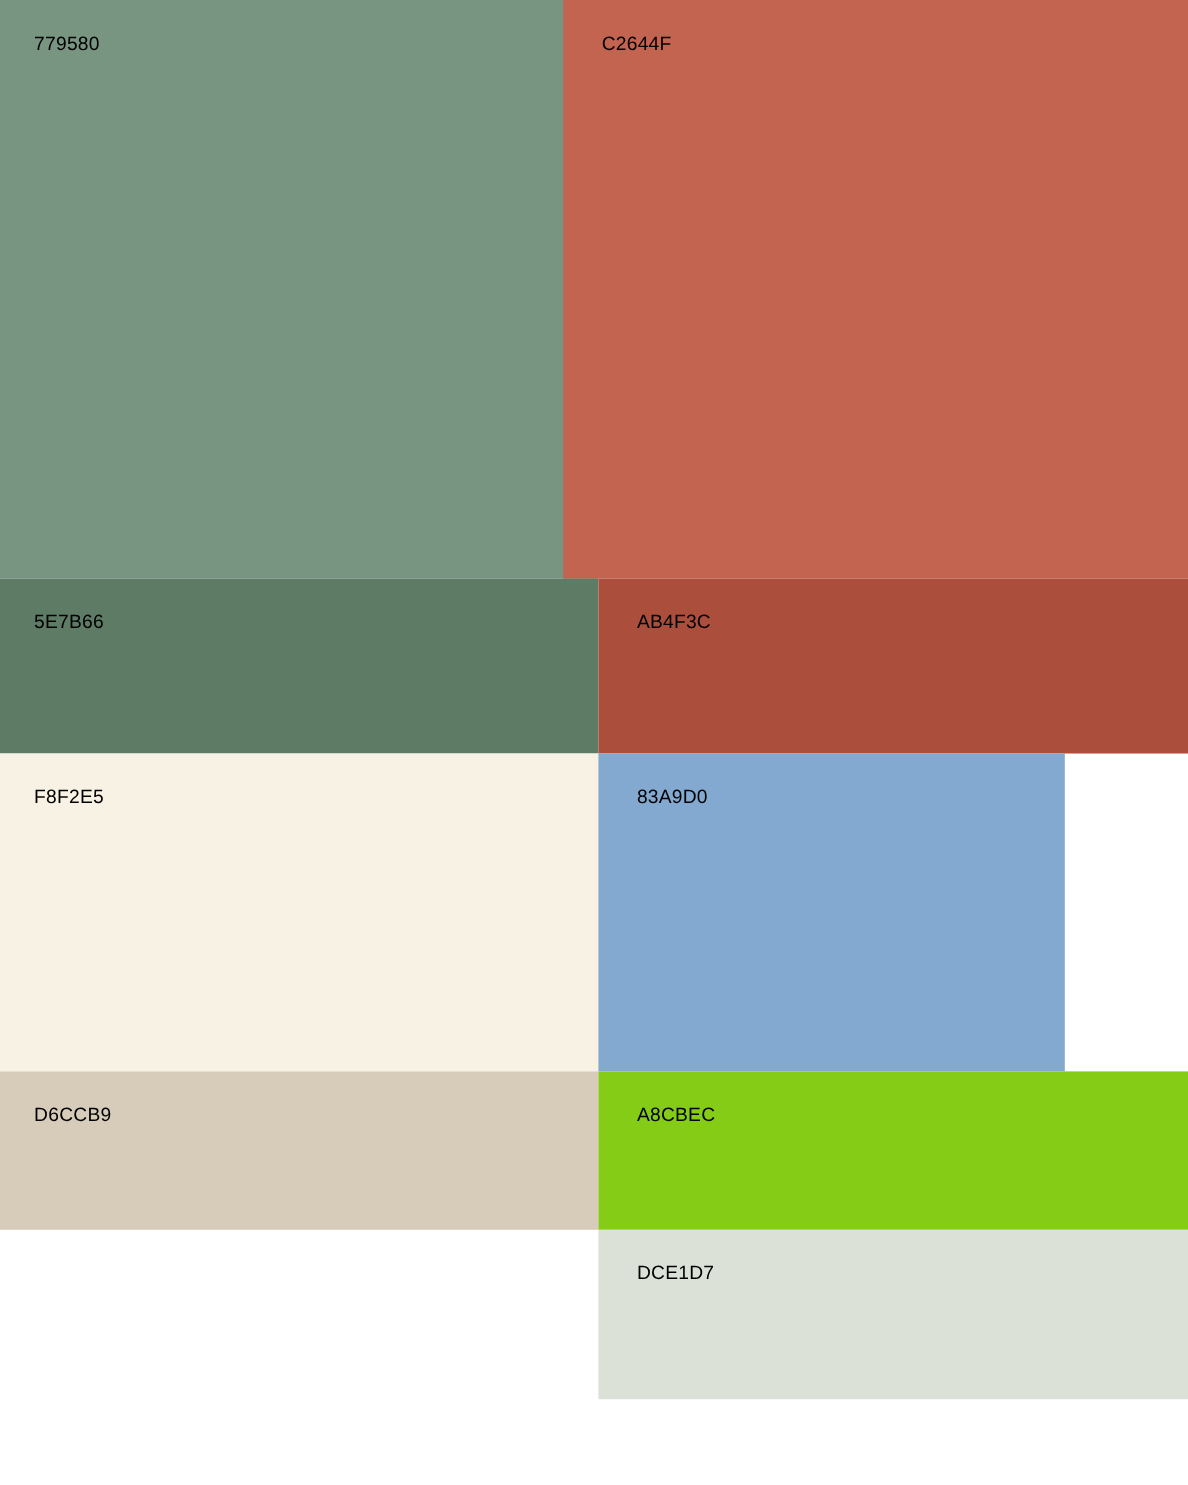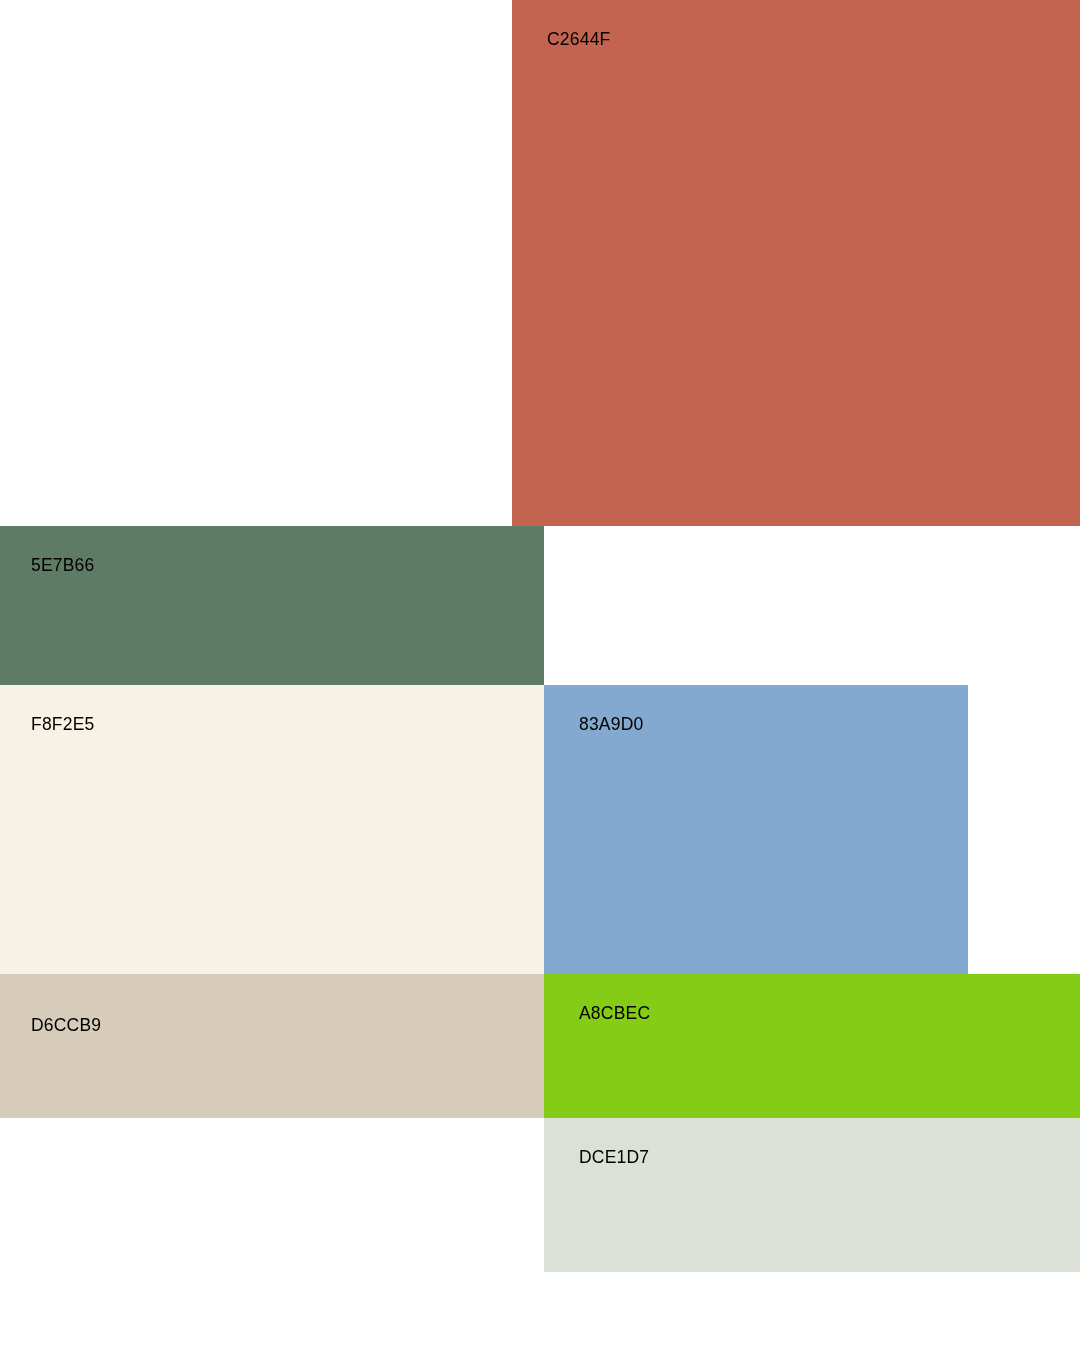--- a/index.html
+++ b/index.html
@@ -34,34 +34,40 @@
   }
   .col-left .swatch-label { left: 31px; }
   .col-right .swatch-label { left: 35px; }
   .label-dark  { color: #000000; }
   .label-light { color: #ffffff; }
 </style>
 </head>
 <body>
 
 <div id="palette" style="width: 1080px; height: 1350px;">
+    <div class="swatch col-left" style="left: 0px; top: 0px; width: 544px; height: 526px; background-color: rgb(119, 149, 128);">
+      <span class="swatch-label label-dark" style="color: rgb(0, 0, 0);">779580</span>
+    </div>
     <div class="swatch col-right" style="left: 512px; top: 0px; width: 640px; height: 526px; background-color: rgb(194, 100, 79);">
       <span class="swatch-label label-dark" style="color: rgb(0, 0, 0);">C2644F</span>
     </div>
     <div class="swatch col-left" style="left: 0px; top: 526px; width: 544px; height: 159px; background-color: rgb(94, 123, 102);">
       <span class="swatch-label label-dark" style="color: rgb(0, 0, 0);">5E7B66</span>
+    </div>
+    <div class="swatch col-right" style="left: 544px; top: 526px; width: 536px; height: 159px; background-color: rgb(171, 79, 60);">
+      <span class="swatch-label label-dark" style="color: rgb(0, 0, 0);">AB4F3C</span>
     </div>
     <div class="swatch col-left" style="left: 0px; top: 685px; width: 544px; height: 289px; background-color: rgb(248, 242, 229);">
       <span class="swatch-label label-dark" style="color: rgb(0, 0, 0);">F8F2E5</span>
     </div>
     <div class="swatch col-right" style="left: 544px; top: 685px; width: 424px; height: 289px; background-color: rgb(131, 169, 208);">
       <span class="swatch-label label-dark" style="color: rgb(0, 0, 0);">83A9D0</span>
     </div>
     <div class="swatch col-left" style="left: 0px; top: 974px; width: 544px; height: 144px; background-color: rgb(214, 204, 185);">
-      <span class="swatch-label label-dark" style="color: rgb(0, 0, 0); margin-top: 12px;">D6CCB9</span>
+      <span class="swatch-label label-dark" style="color: rgb(0, 0, 0);">D6CCB9</span>
     </div>
     <div class="swatch col-right" style="left: 544px; top: 974px; width: 536px; height: 144px; background-color: #84cc16;">
       <span class="swatch-label label-dark" style="color: rgb(0, 0, 0);">A8CBEC</span>
     </div>
     <div class="swatch col-right" style="left: 544px; top: 1118px; width: 536px; height: 154px; background-color: rgb(220, 225, 215);">
       <span class="swatch-label label-dark" style="color: rgb(0, 0, 0);">DCE1D7</span>
     </div>
   </div>
 
 </body></html>

